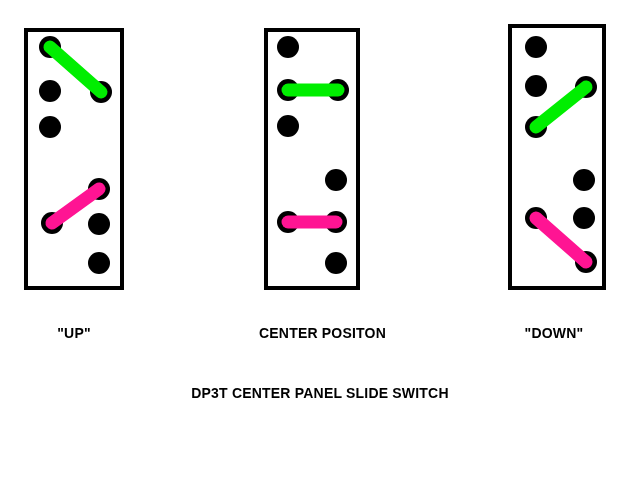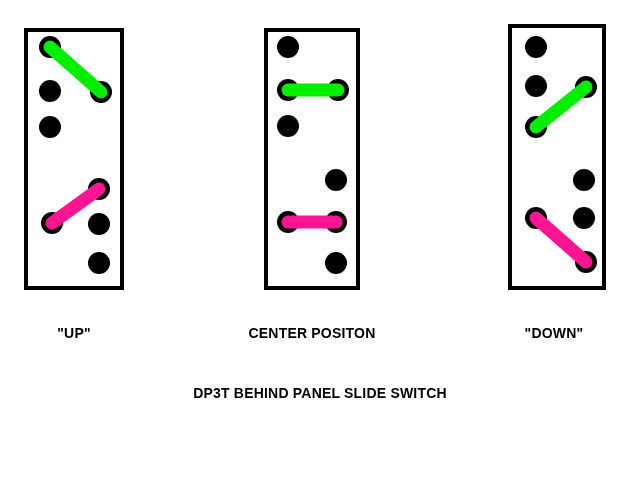--- a/index.html
+++ b/index.html
@@ -45,21 +45,21 @@
     width: 640px;
     text-align: center;
     font-family: "Liberation Sans", sans-serif;
     font-size: 14px;
     font-weight: bold;
     color: #000000;
     white-space: nowrap;
     letter-spacing: 0.2px;
   }
   #label-up     { left: 14px;  top: 325px; width: 120px; }
-  #label-center { left: 238px; top: 325px; width: 148px; }
+  #label-center { left: 238px; top: 325px; width: 148px; text-align: right; }
   #label-down   { left: 494px; top: 325px; width: 120px; }
   #caption-line-1 { top: 385px; }
   #caption-line-2 { top: 411px; }
 </style>
 </head>
 <body>
 
 <div id="canvas">
 
   <svg id="diagram-svg" viewBox="0 0 640 480" xmlns="http://www.w3.org/2000/svg">
@@ -105,16 +105,16 @@
         </g>
       </g>
   </svg>
 
   <div class="panel-label" id="label-up">"UP"</div>
 
   <div class="panel-label" id="label-center">CENTER POSITON</div>
 
   <div class="panel-label" id="label-down">"DOWN"</div>
 
-  <div class="caption-line" id="caption-line-1">DP3T BEHIND PANEL SLIDE SWITCH</div>
+  <div class="caption-line" id="caption-line-1">DP3T CENTER PANEL SLIDE SWITCH</div>
 
 
 </div>
 
 </body></html>

